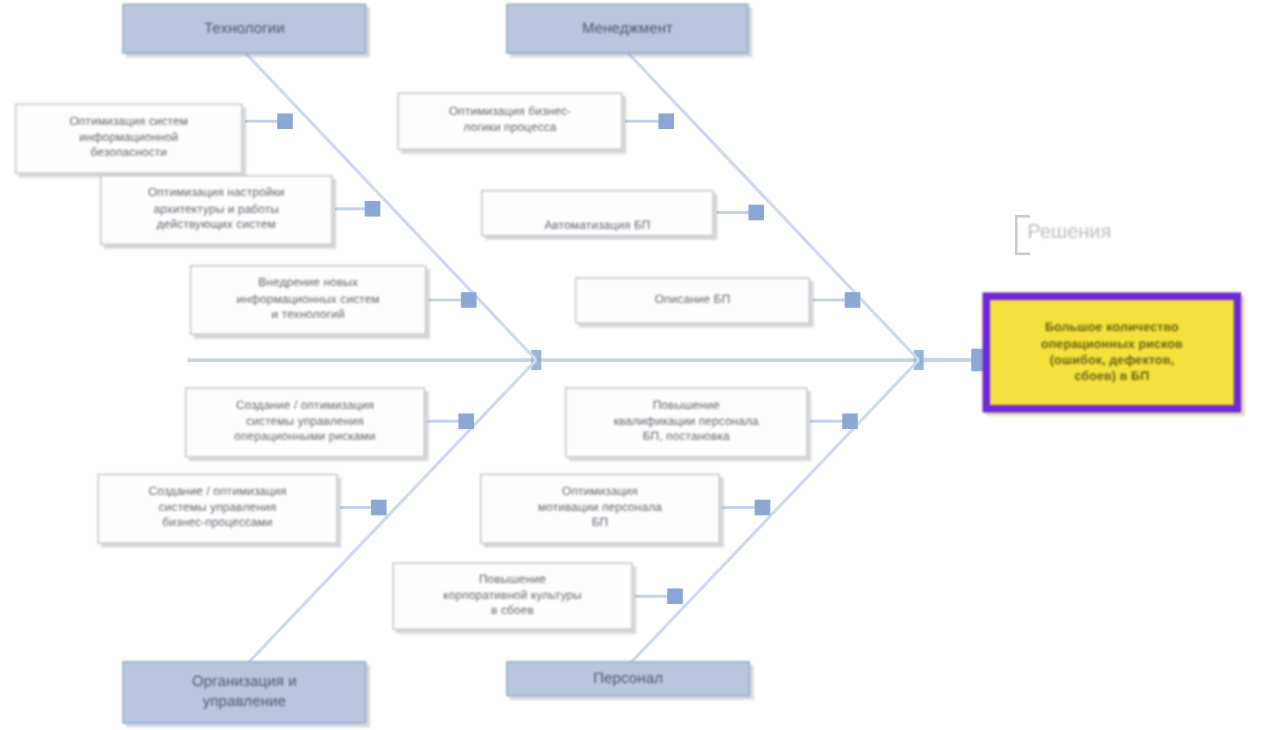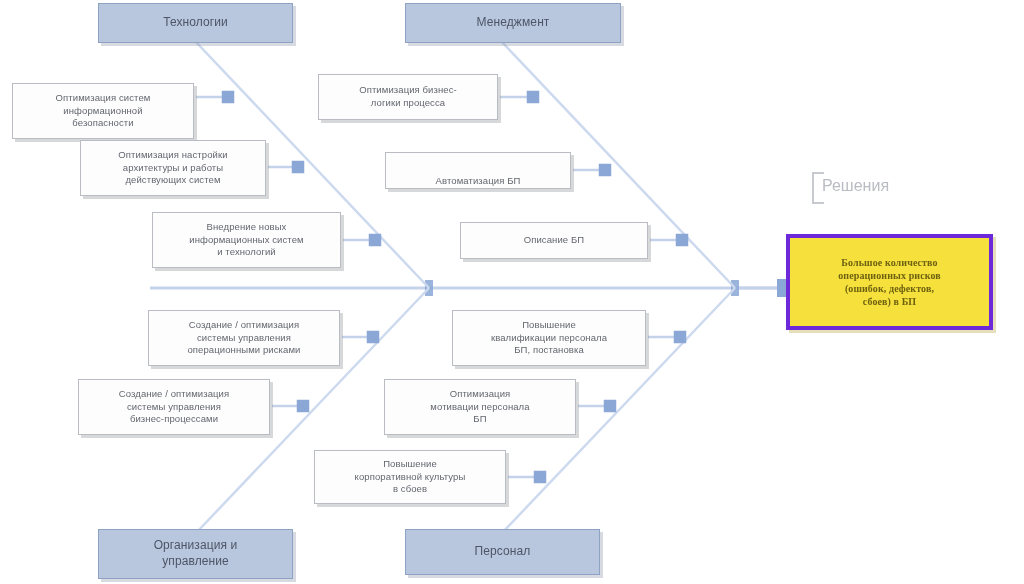--- a/index.html
+++ b/index.html
@@ -43,26 +43,25 @@
     background:#b9c7de;
     border:1px solid #8ea3c4;
     box-shadow:3px 3px 0 rgba(140,150,170,.35);
     font-size:12px;
     color:#4d5566;
   }
 
   
   .effect{
     background:#f5e03c;
-    border:4px solid #6d28d9;
+    border:6px solid #6d28d9;
     box-shadow:3px 3px 0 rgba(170,150,30,.30);
     font-size:10px;
     color:#6e6110;
     font-weight:600;
-    font-family:Liberation Serif, serif;
   }
 
   
   .solution-label{
     position:absolute;
     font-size:16px;
     color:#b9bcc2;
     filter:blur(0.7px);
     white-space:nowrap;
   }
@@ -117,30 +116,30 @@
 
     <line x1="648" y1="337" x2="680" y2="337" stroke="#c5d3ea" stroke-width="2.5" marker-end="url(#sqs)"></line>
     <line x1="578" y1="406" x2="610" y2="406" stroke="#c5d3ea" stroke-width="2.5" marker-end="url(#sqs)"></line>
     <line x1="508" y1="477" x2="540" y2="477" stroke="#c5d3ea" stroke-width="2.5" marker-end="url(#sqs)"></line>
   </svg>
 
   <div class="node cat" style="left:98px;top:3px;width:195px;height:40px;">
     <span class="txt">Технологии</span>
   </div>
 
-  <div class="node cat" style="left:405px;top:3px;width:216px;height:40px;">
+  <div class="node cat" style="left:405px;top:3px;width:194px;height:40px;">
     <span class="txt">Менеджмент</span>
   </div>
 
   <div class="node cat" style="left:98px;top:529px;width:195px;height:50px;white-space:pre-line;">
     <span class="txt">Организация и
 управление</span>
   </div>
 
-  <div class="node cat" style="left:405px;top:529px;width:195px;height:46px;">
+  <div class="node cat" style="left:405px;top:529px;width:195px;height:28px;">
     <span class="txt">Персонал</span>
   </div>
 
   <div class="node cause" style="left:12px;top:83px;width:182px;height:56px;">
     <span class="txt">
       <span>Оптимизация систем</span><br>
       <span>информационной</span><br>
       <span>безопасности</span>
     </span>
   </div>

